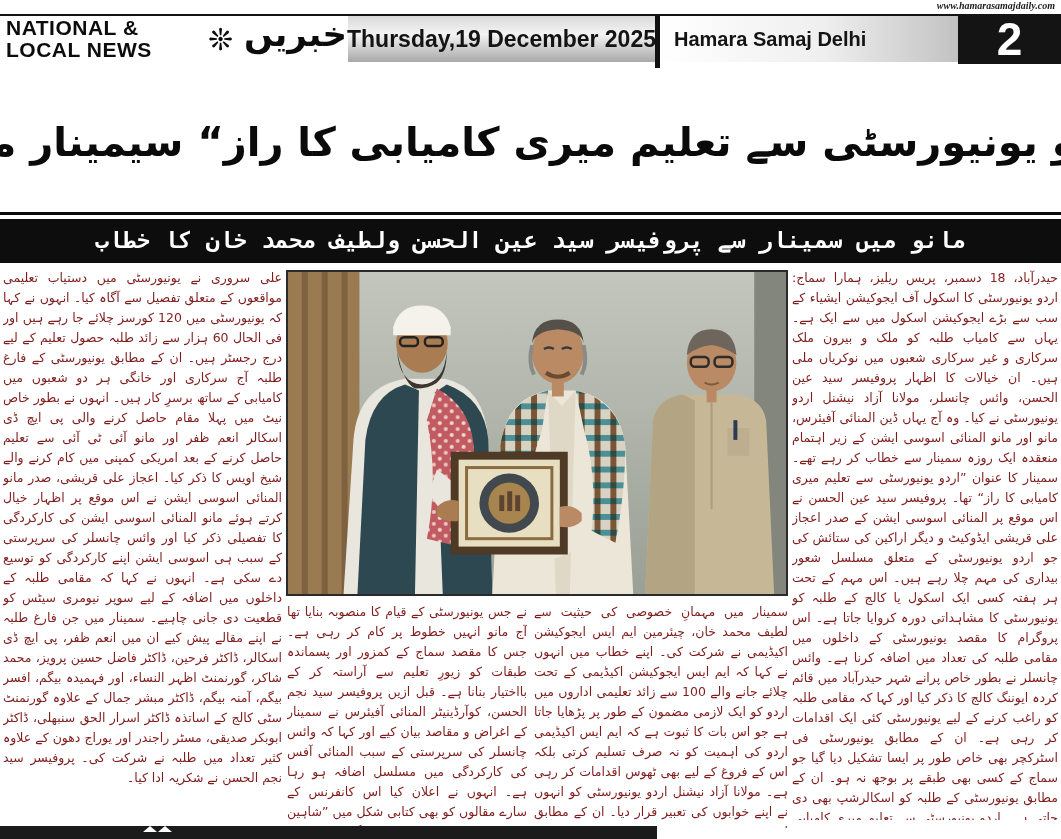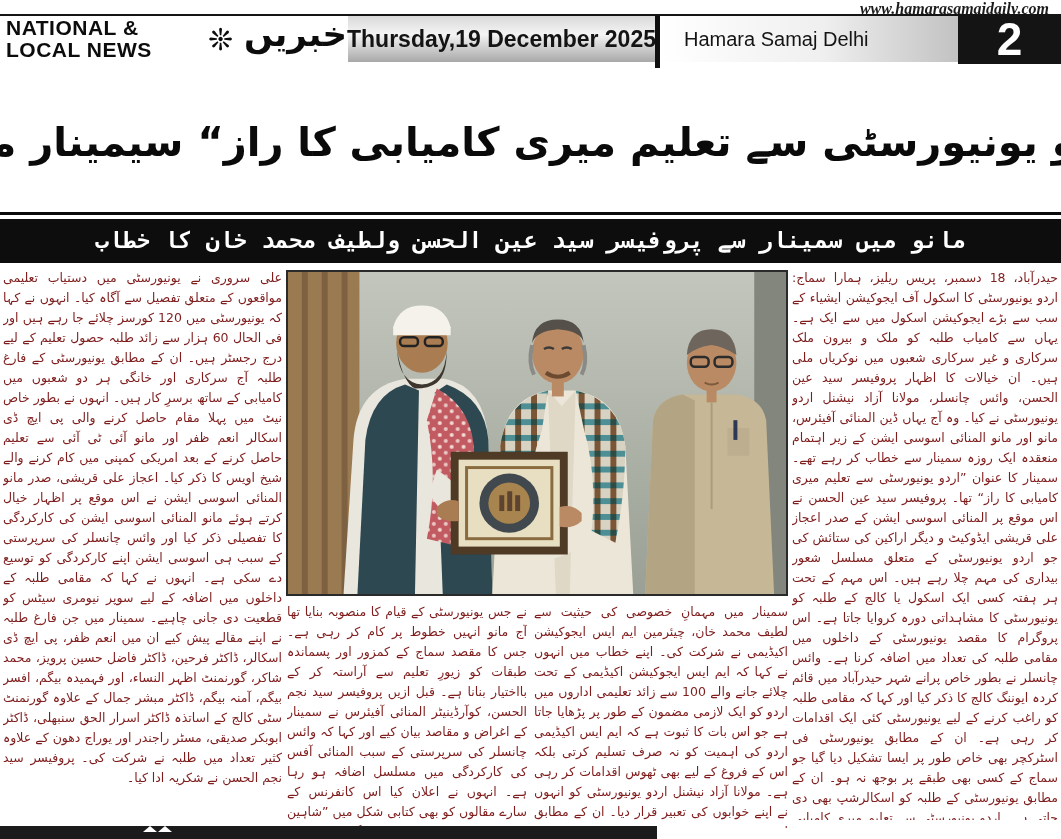--- a/index.html
+++ b/index.html
@@ -1,36 +1,36 @@
 <!DOCTYPE html>
 <html><head>
 <meta charset="utf-8">
 <style>
   html,body{margin:0;padding:0;background:#e8e8e8;}
   #page{position:relative;width:1061px;height:839px;background:#ffffff;overflow:hidden;
         font-family:"Liberation Sans",sans-serif;color:#111;}
   
-  .site-url{position:absolute;top:0;right:12px;font-family:"Liberation Serif",serif;
-             font-style:italic;font-weight:bold;font-size:16px;color:#1c1c1c;}
+  .site-url{position:absolute;top:0;right:6px;font-family:"Liberation Serif",serif;
+             font-style:italic;font-weight:bold;font-size:10px;color:#1c1c1c;}
   .header-band{position:absolute;top:14px;left:0;width:1061px;height:34px;background:#141414;}
   .header-white{position:absolute;top:2px;left:0;width:958px;height:46px;background:#ffffff;}
   .section-title{position:absolute;left:6px;top:1px;font-weight:bold;font-size:21px;
                  line-height:22px;letter-spacing:.5px;color:#0c0c0c;white-space:nowrap;}
   .ornament{position:absolute;left:208px;top:6px;font-size:30px;color:#0c0c0c;}
   .masthead-urdu{position:absolute;left:244px;top:-2px;direction:rtl;
                  font-family:"DejaVu Sans",sans-serif;font-weight:bold;font-size:34px;color:#0c0c0c;}
   .date-box{position:absolute;left:348px;top:0;width:307px;height:46px;
             background:linear-gradient(180deg,#d9d9d9 0%,#f4f4f4 40%,#a8a8a8 100%);
             display:flex;align-items:center;justify-content:center;}
   .date-text{font-weight:bold;font-size:23px;color:#141414;white-space:nowrap;}
   .header-divider{position:absolute;left:655px;top:0;width:5px;height:52px;background:#101010;}
   .paper-name-box{position:absolute;left:660px;top:0;width:298px;height:46px;
             background:linear-gradient(90deg,#ffffff 0%,#efefef 55%,#c2c2c2 100%);
             display:flex;align-items:center;}
-  .paper-name{font-weight:normal;font-size:20px;color:#141414;padding-left:24px;white-space:nowrap;}
+  .paper-name{font-weight:bold;font-size:20px;color:#141414;padding-left:14px;white-space:nowrap;}
   .page-number-box{position:absolute;top:0;left:958px;width:103px;height:50px;background:#141414;
             display:flex;align-items:center;justify-content:center;}
   .page-number{color:#ffffff;font-weight:bold;font-size:46px;line-height:46px;}
   
   .headline{position:absolute;top:72px;left:0;width:1061px;height:140px;display:flex;
             align-items:center;justify-content:center;overflow:hidden;}
   .headline span{direction:rtl;font-family:"DejaVu Sans",sans-serif;font-weight:bold;
             font-size:40px;color:#0a0a0a;white-space:nowrap;}
   .headline-rule{position:absolute;top:212px;left:0;width:1061px;height:3px;background:#0a0a0a;}
   .subhead-bar{position:absolute;top:219px;left:0;width:1061px;height:44px;background:#0d0d0d;

